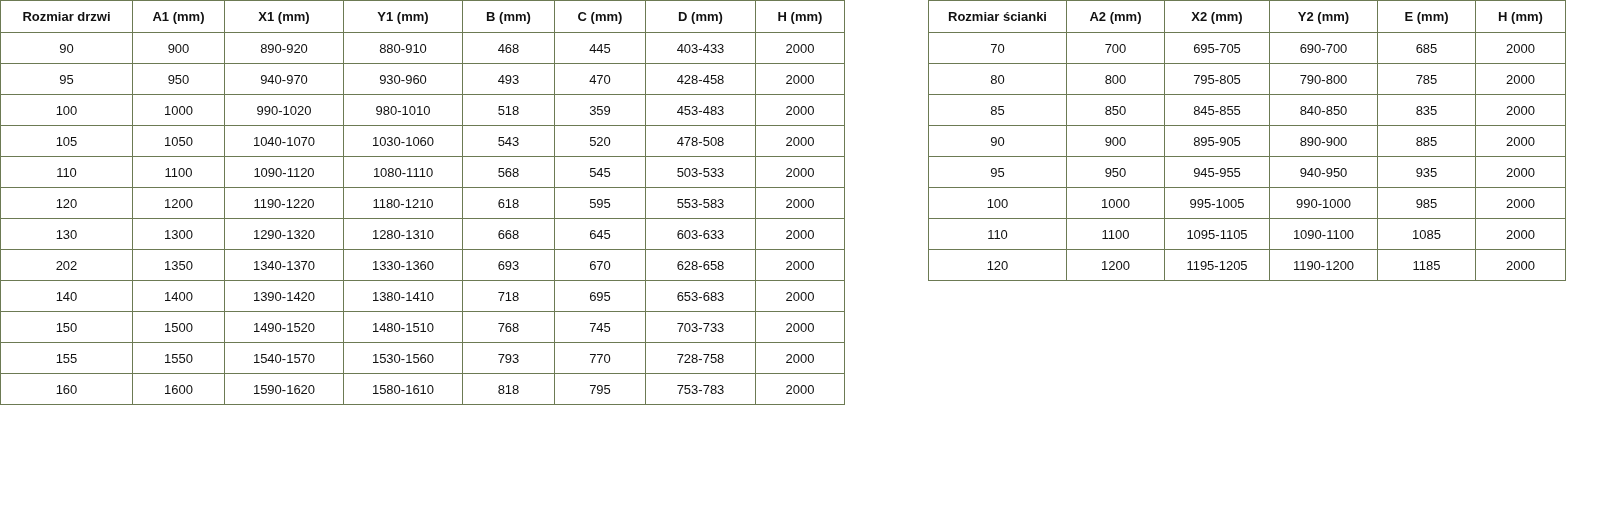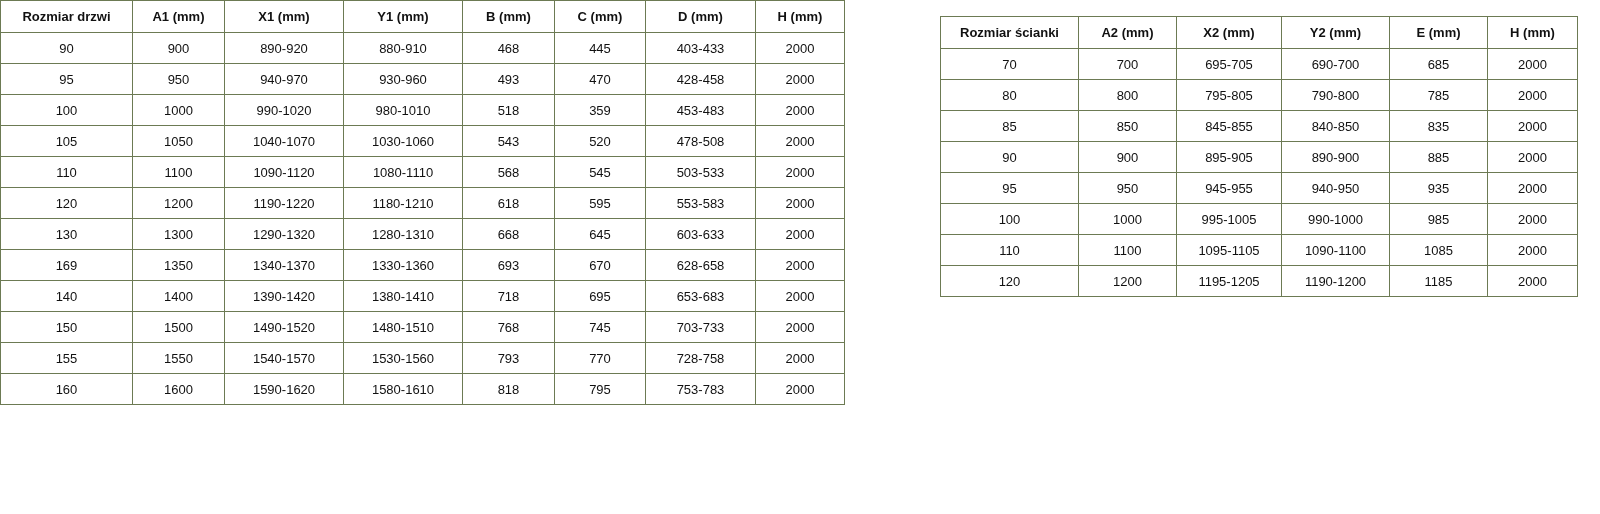--- a/index.html
+++ b/index.html
@@ -17,21 +17,21 @@
   .page {
     position: relative;
     width: 1600px;
     height: 514px;
   }
   .table-wrap {
     position: absolute;
     top: 0;
   }
   #doors-wrap { left: 0; top: 0; }
-  #walls-wrap { left: 928px; top: 16px; margin-left: 12px; }
+  #walls-wrap { left: 928px; top: 0; }
 
   table.data {
     border-collapse: collapse;
     table-layout: fixed;
   }
   table.data td, table.data th {
     border: 1px solid #6c7a53;
     text-align: center;
     vertical-align: middle;
     font-size: 13px;
@@ -161,21 +161,21 @@
             <td>130</td>
             <td>1300</td>
             <td>1290-1320</td>
             <td>1280-1310</td>
             <td>668</td>
             <td>645</td>
             <td>603-633</td>
             <td>2000</td>
           </tr>
           <tr>
-            <td>169</td>
+            <td>202</td>
             <td>1350</td>
             <td>1340-1370</td>
             <td>1330-1360</td>
             <td>693</td>
             <td>670</td>
             <td>628-658</td>
             <td>2000</td>
           </tr>
           <tr>
             <td>140</td>

